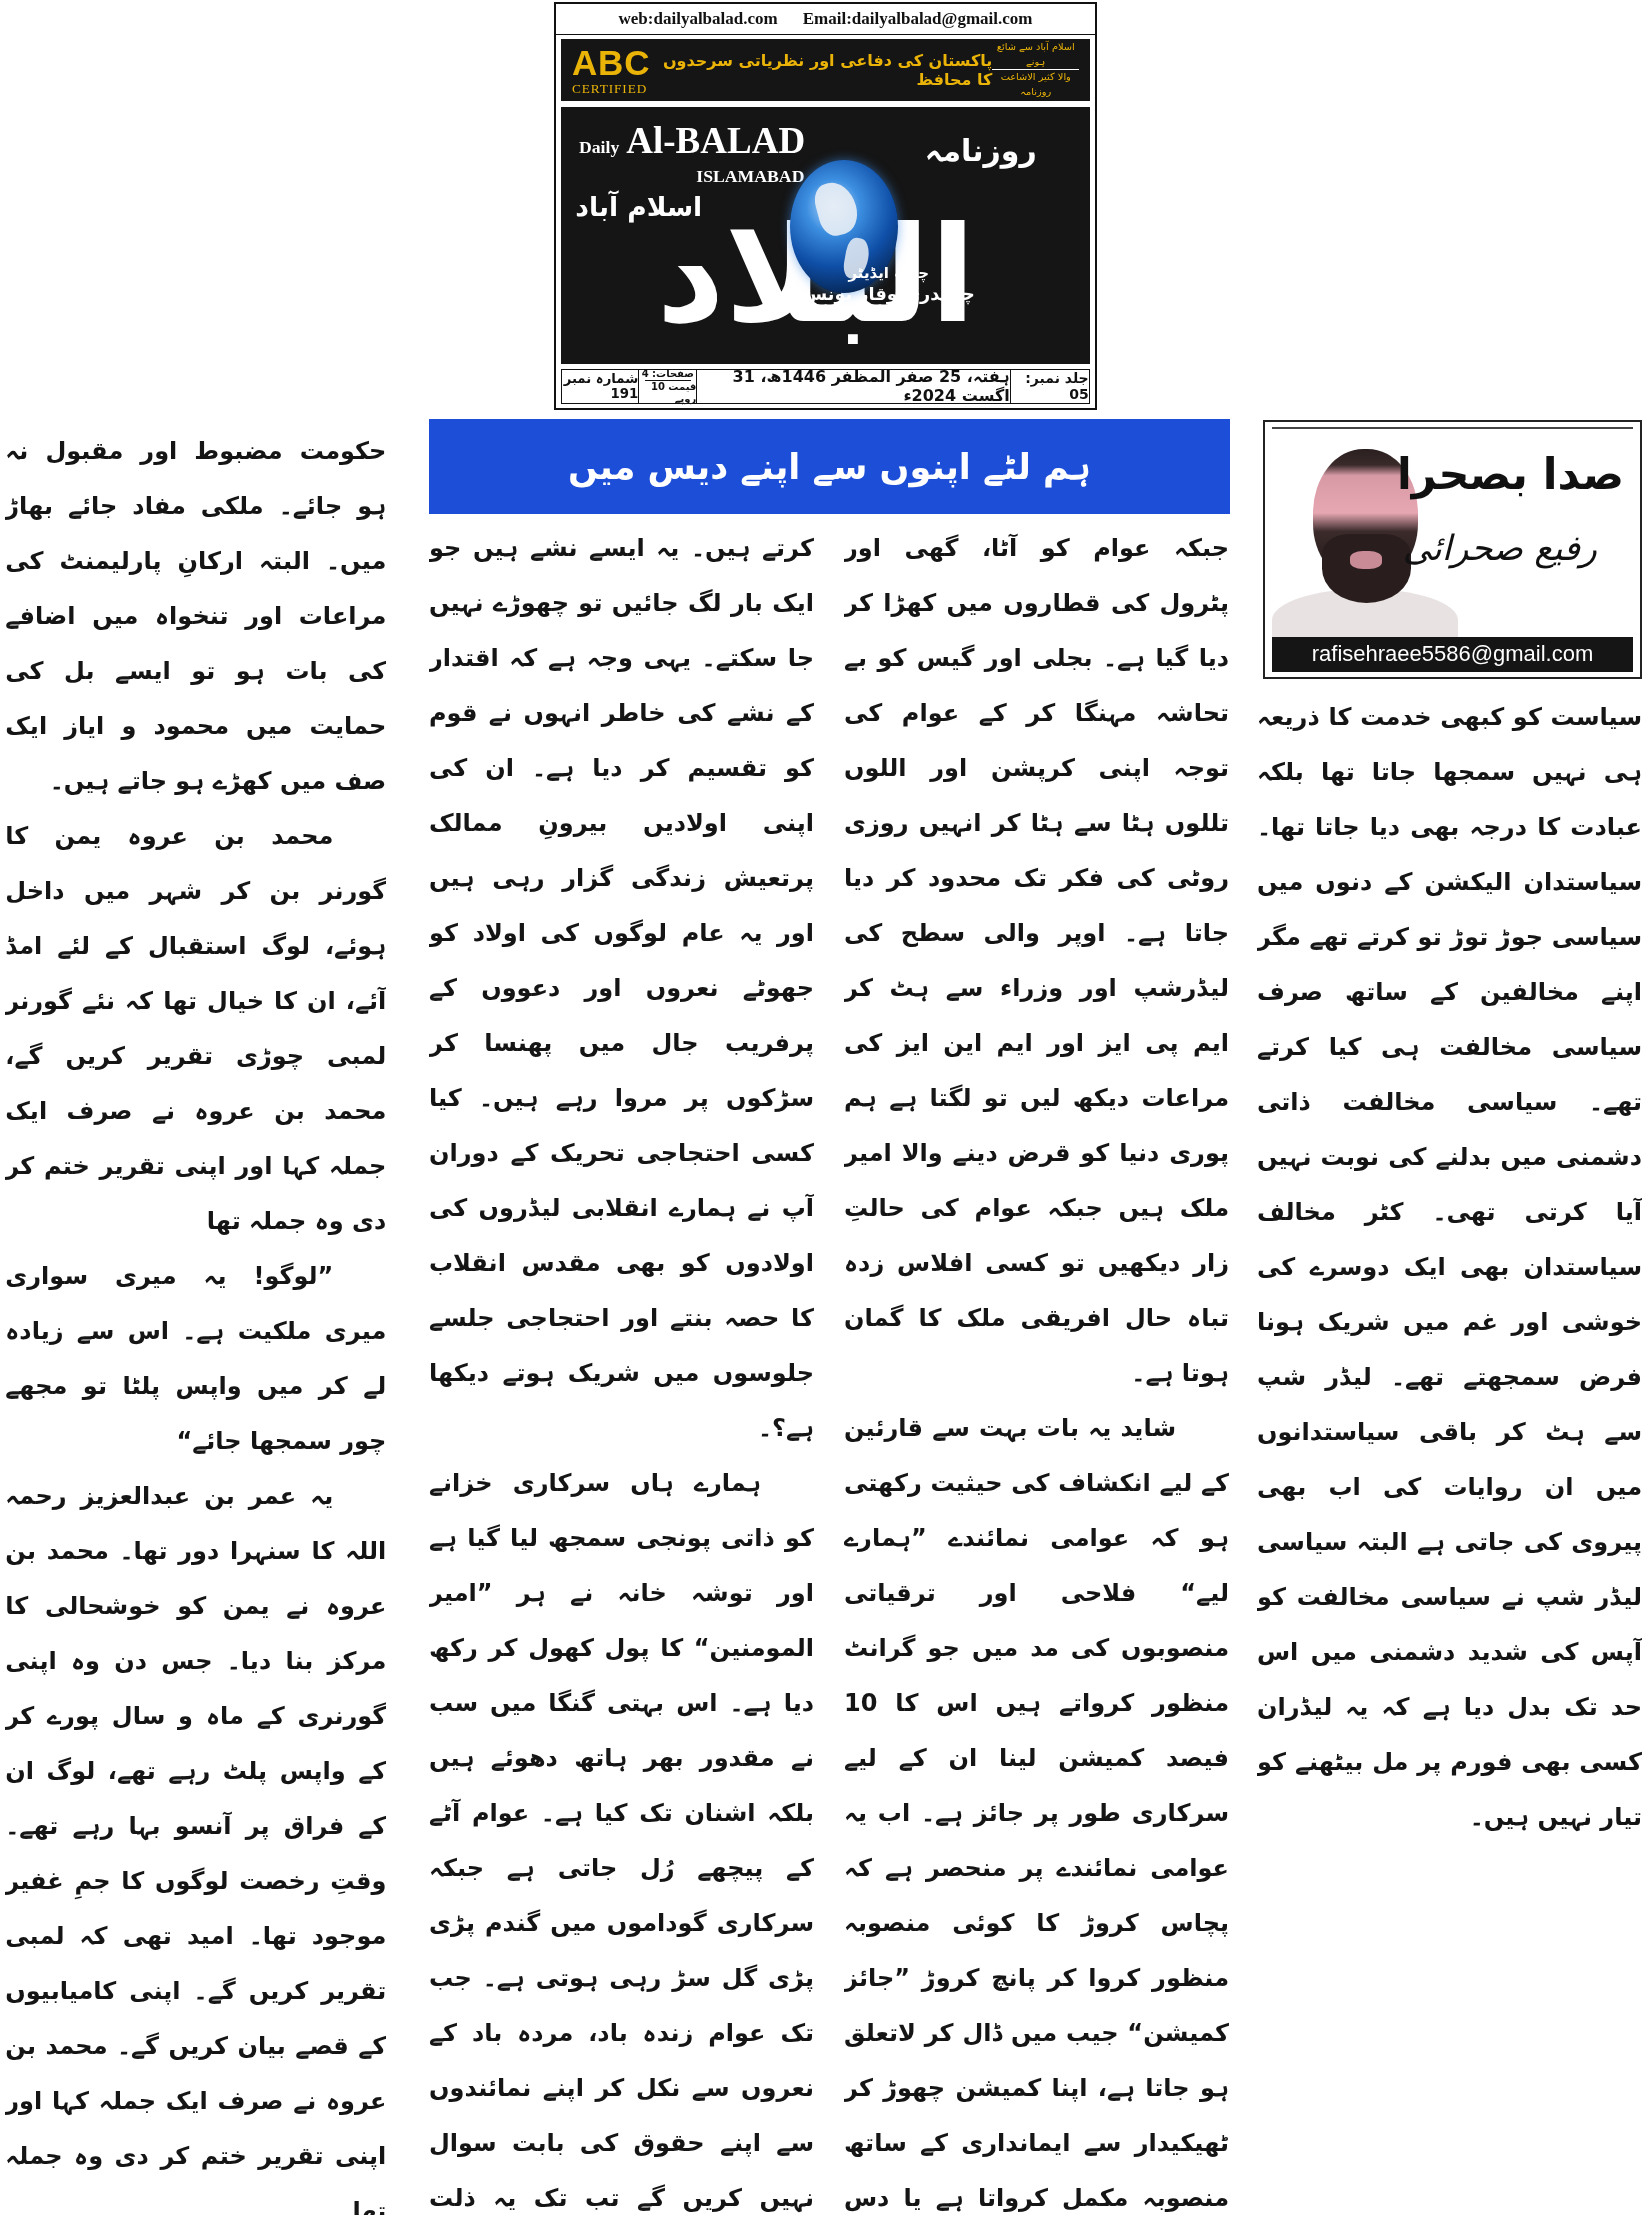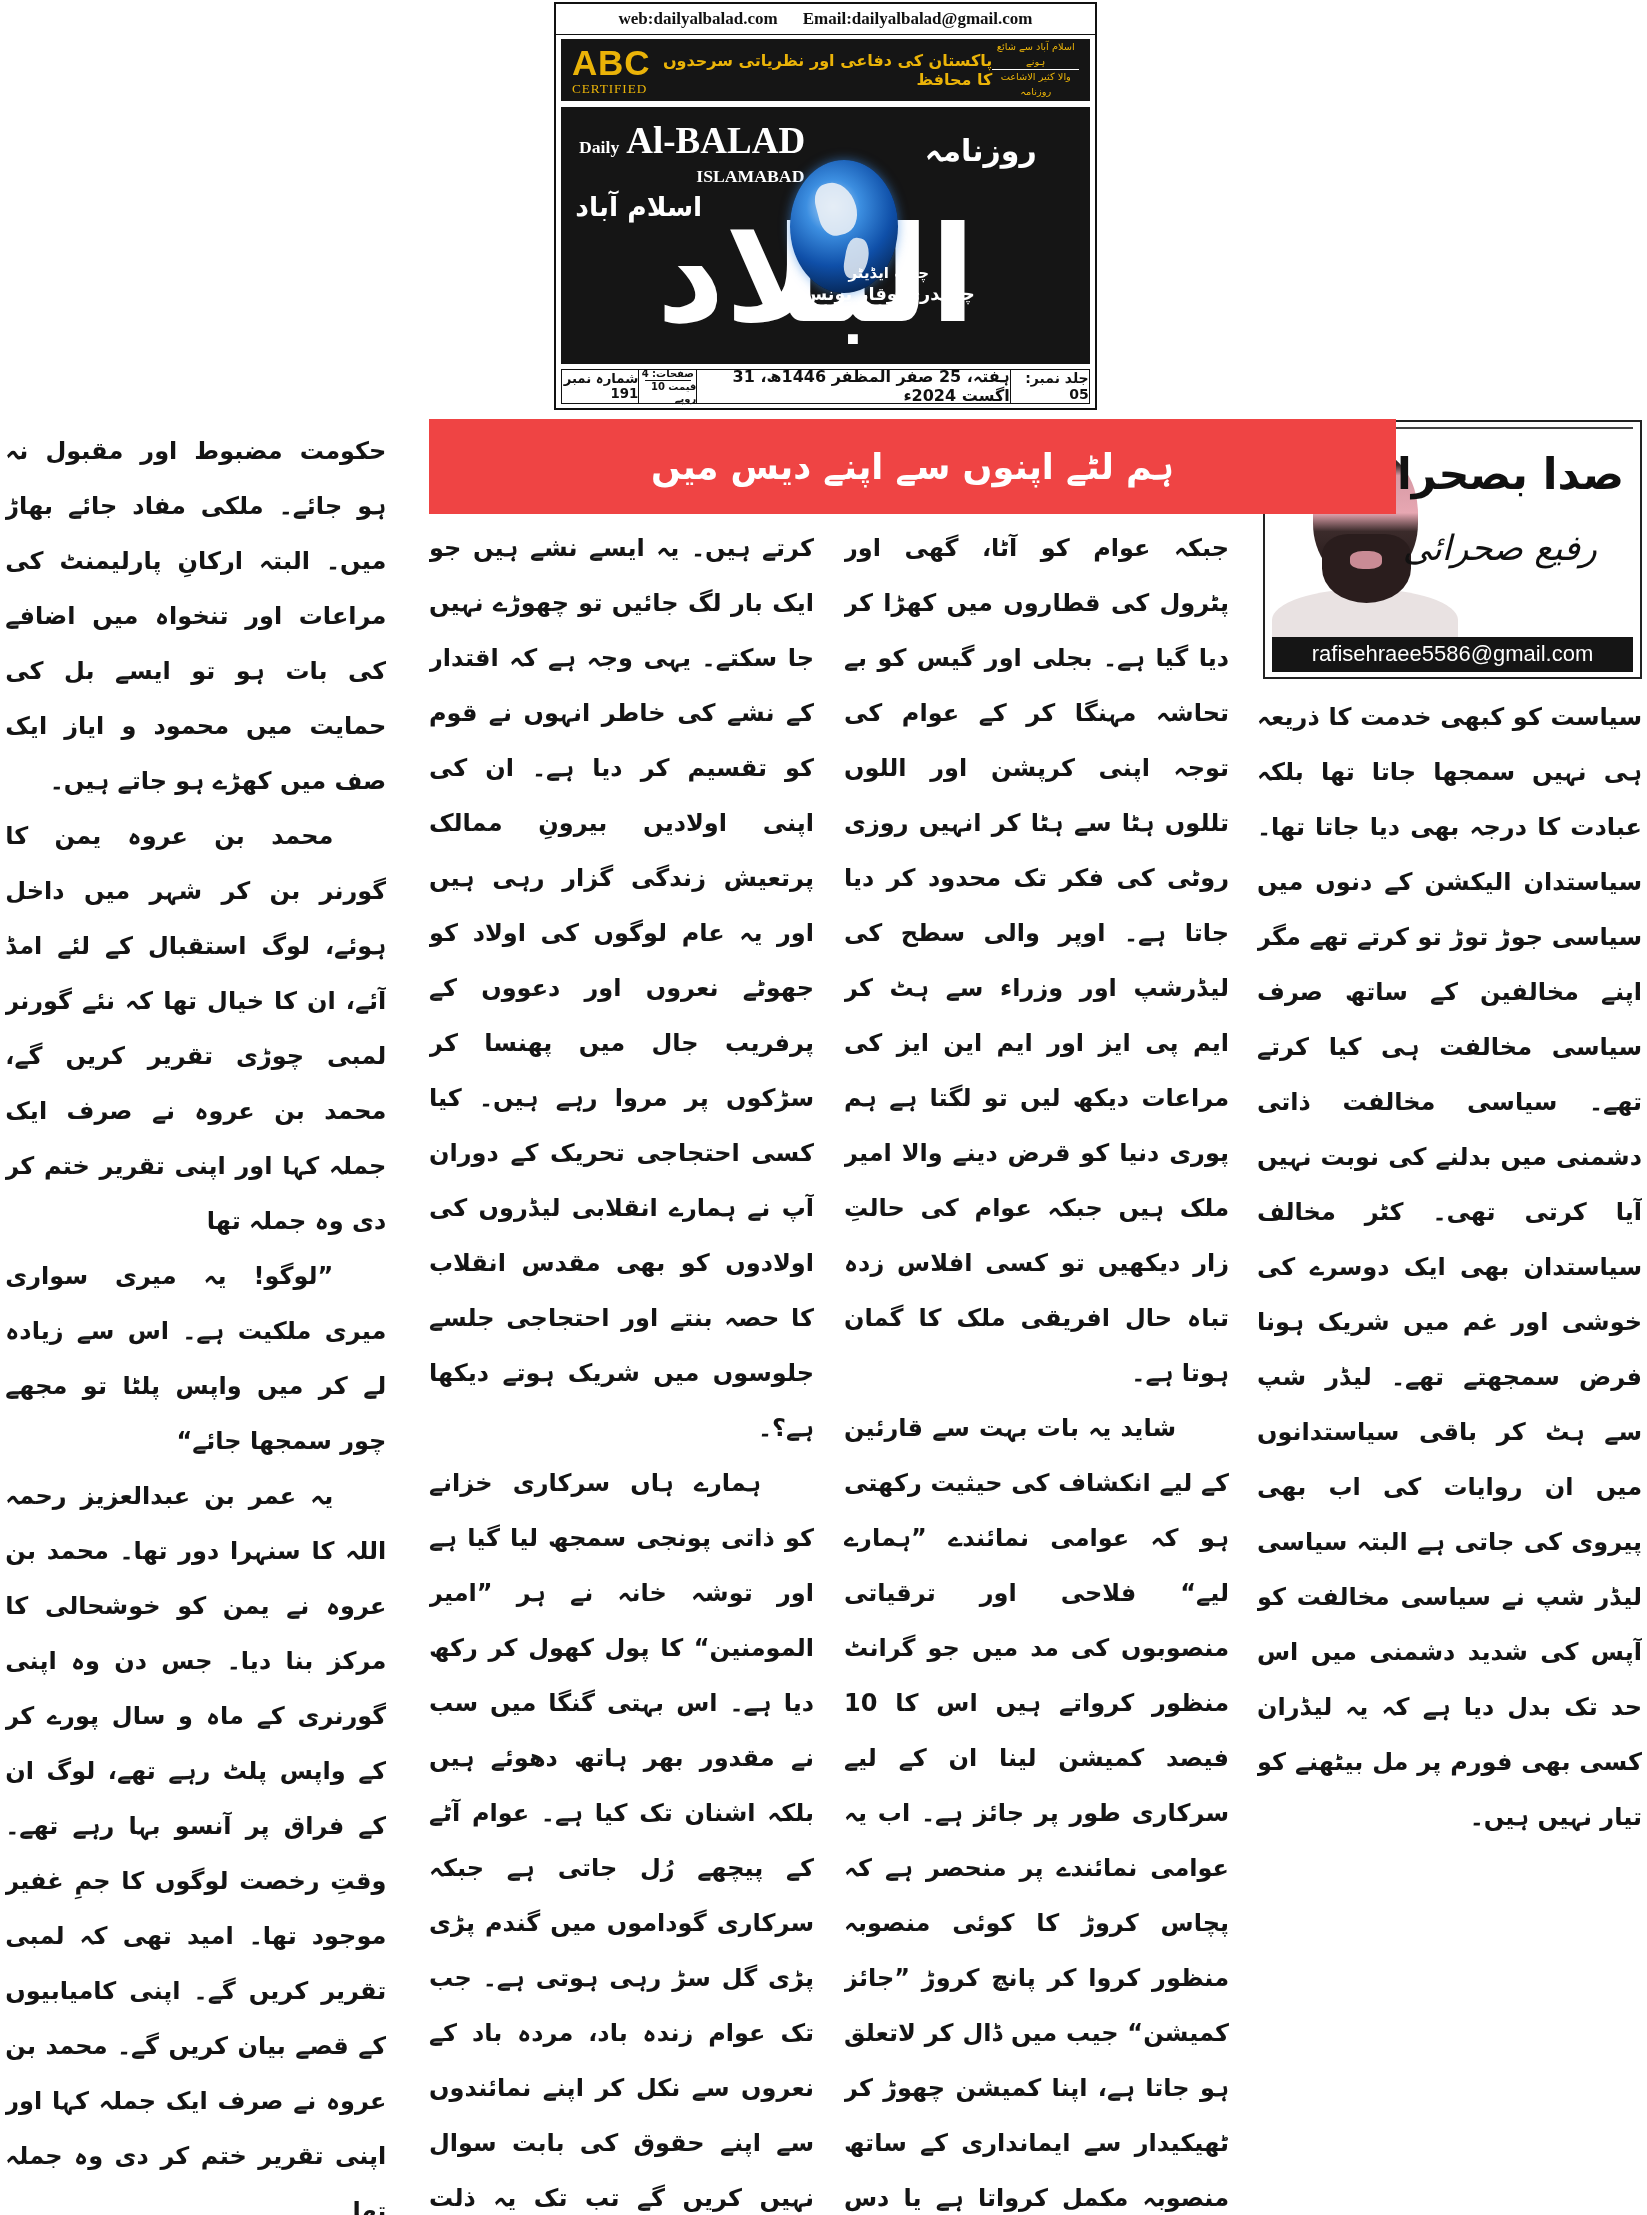--- a/index.html
+++ b/index.html
@@ -89,21 +89,21 @@
   }
   .column-name { position: absolute; right: 16px; top: 26.6px; direction: rtl; font-size: 43px; font-weight: bold; }
   .author-name { position: absolute; right: 43px; top: 106px; direction: rtl; font-size: 35px; font-style: italic; }
   .author-email {
     position: absolute; left: 7px; right: 7px; bottom: 5.3px; height: 35px; background: #151515; color: #fff;
     font-family: "Liberation Sans", sans-serif; font-size: 22px; display: flex; align-items: center; justify-content: center;
   }
 
   
   .headline {
-    position: absolute; left: 429px; top: 419px; width: 967px; height: 95px; background: #ef4444; color: #fff;
+    position: absolute; left: 429px; top: 419px; width: 801px; height: 95px; background: #1d4ed8; color: #fff;
     display: flex; align-items: center; justify-content: center; direction: rtl; font-size: 35px; font-weight: bold;
   }
 
   
   .col {
     position: absolute; direction: rtl; text-align: justify; text-align-last: right;
     font-size: 24px; line-height: 55px; font-weight: bold; color: #151515; box-sizing: border-box; overflow: hidden;
   }
   .col p { margin: 0; }
   .col p.indent { text-indent: 53px; }

